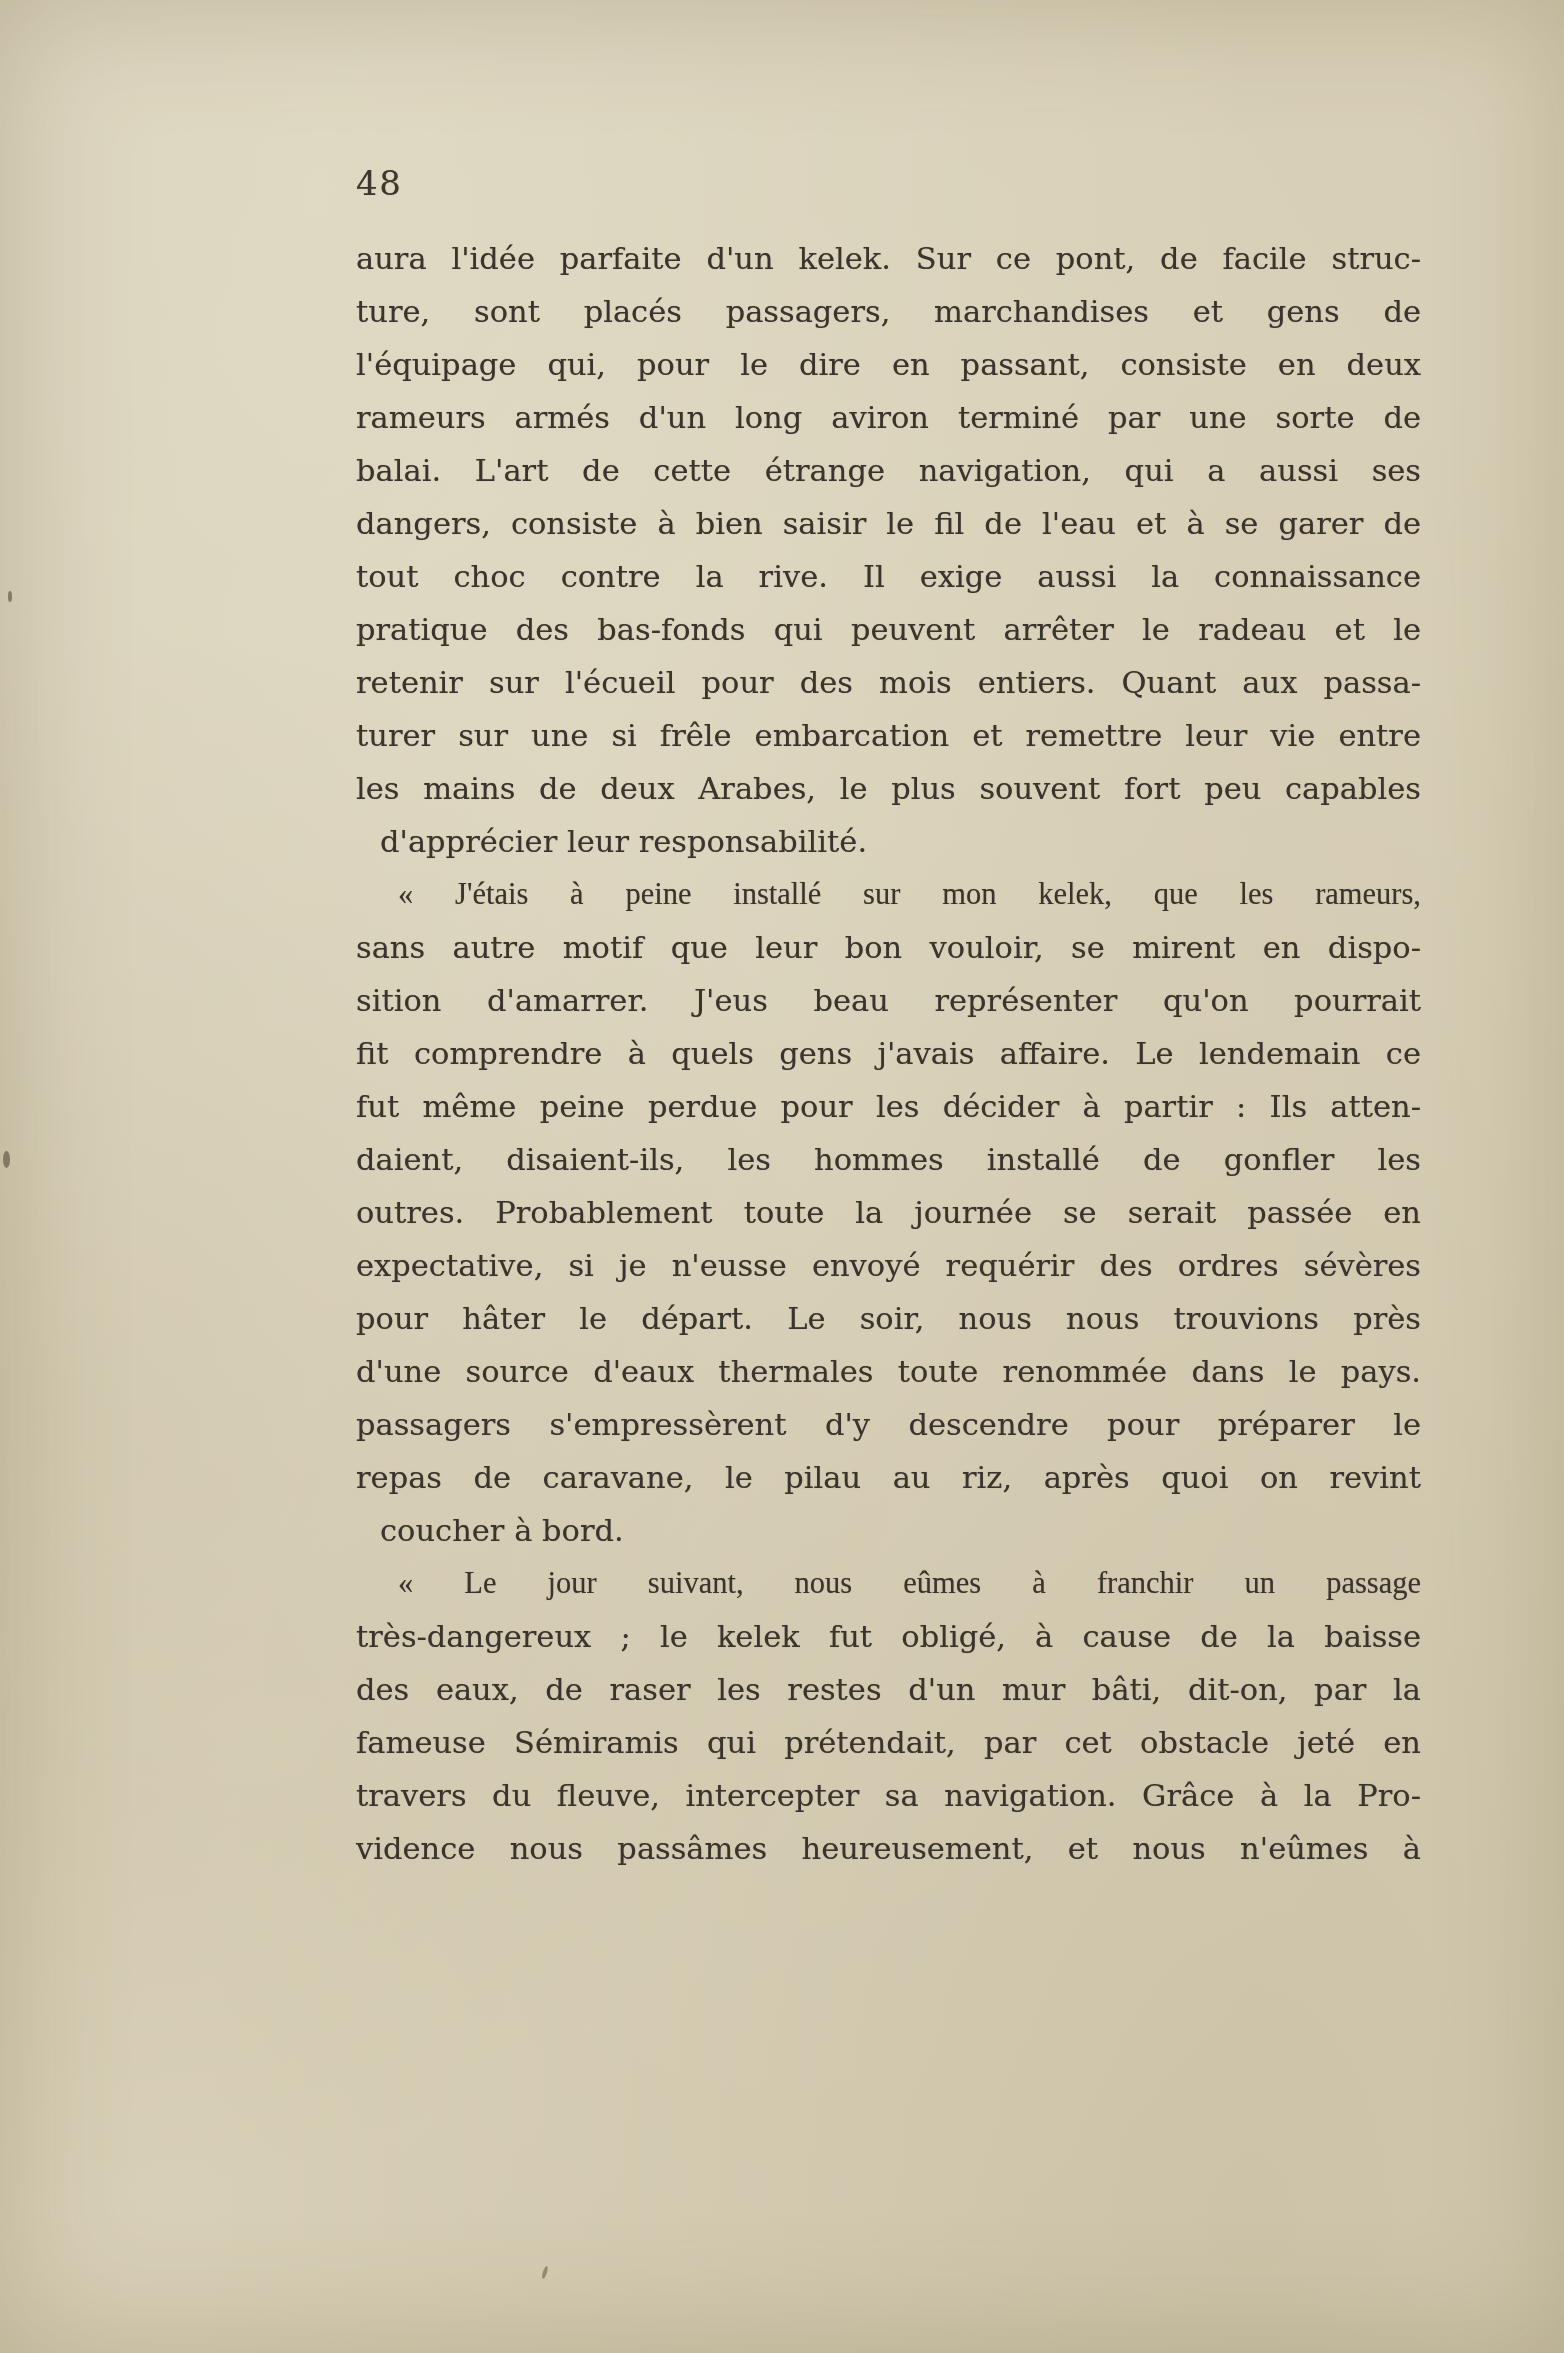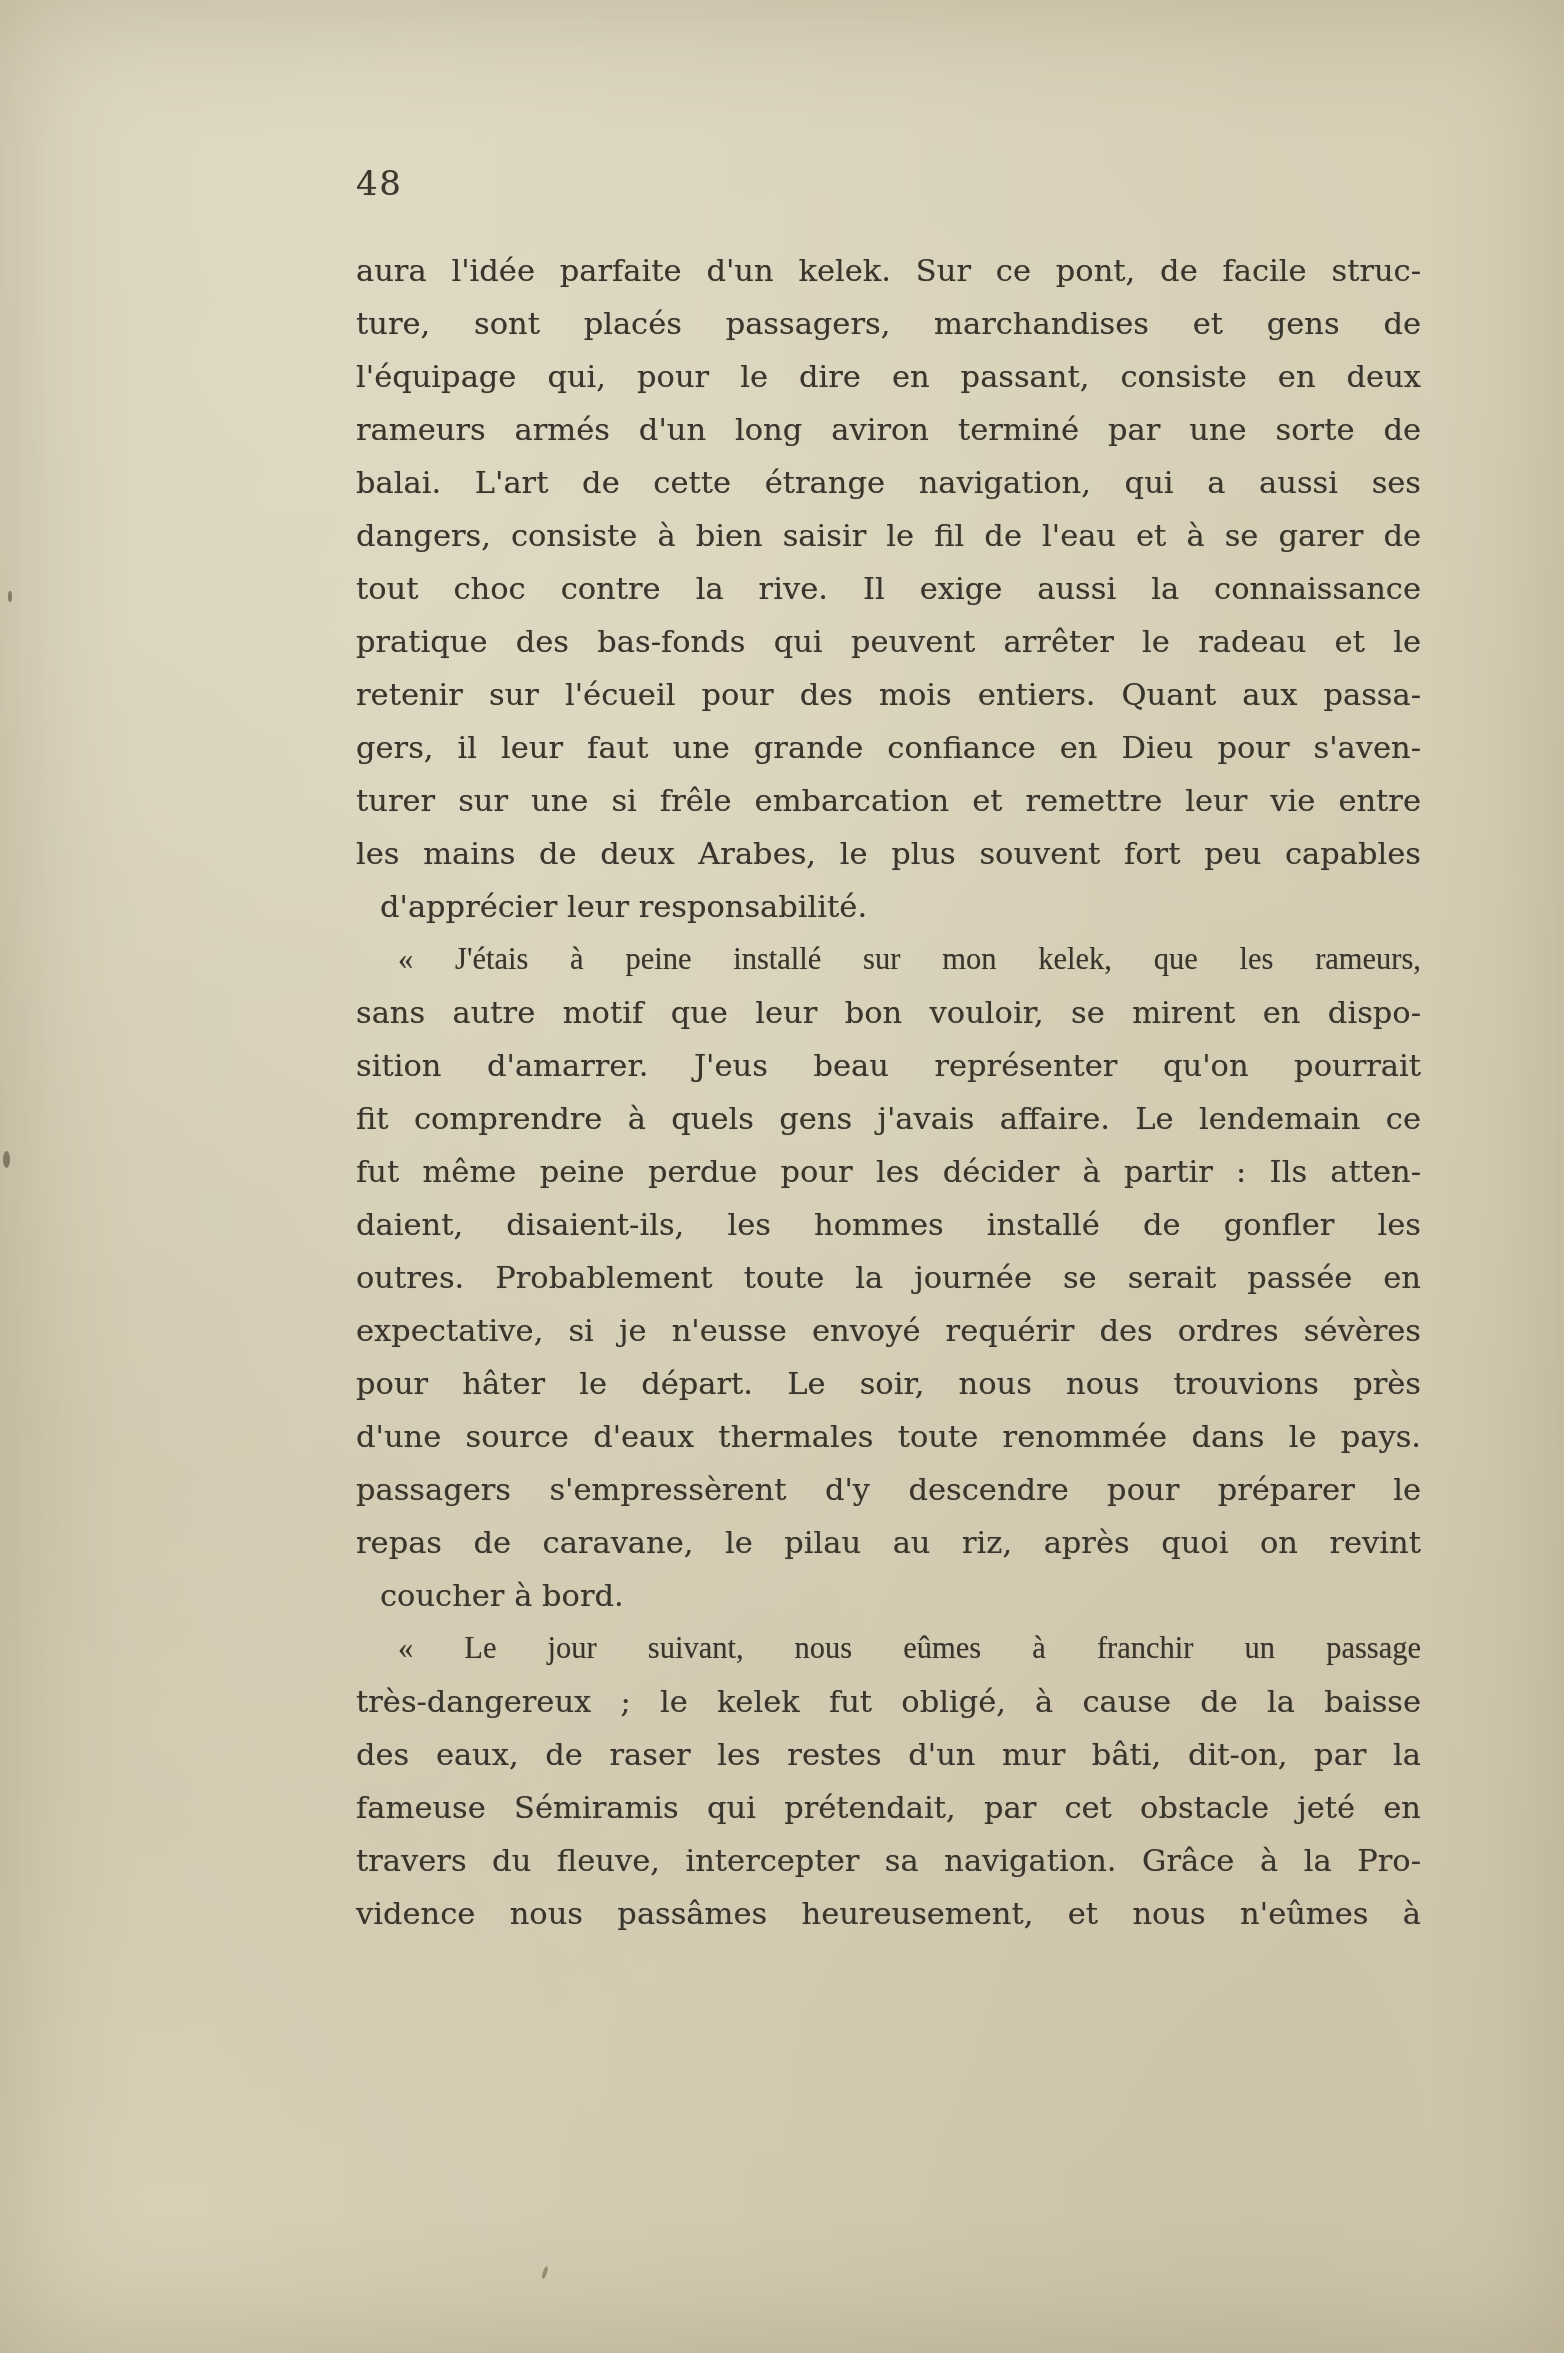--- a/index.html
+++ b/index.html
@@ -29,21 +29,21 @@
     left: 356px;
     width: 1065px;
     text-align: left;
     font-size: 34px;
     letter-spacing: 1.6px;
     color: #3c382e;
     text-shadow: 0 0 0.8px rgba(57,53,44,0.45);
   }
   .text-block {
     position: absolute;
-    top: 244px;
+    top: 232px;
     left: 356px;
     width: 1065px;
     font-size: 30.5px;
     line-height: 53px;
     text-shadow: 0 0 0.8px rgba(57,53,44,0.40);
   }
   .paragraph { margin: 0; }
   .line {
     text-align: justify;
     text-align-last: justify;
@@ -70,21 +70,20 @@
       <div class="paragraph">
         <div class="line">aura l'idée parfaite d'un kelek. Sur ce pont, de facile struc-</div>
         <div class="line">ture, sont placés passagers, marchandises et gens de</div>
         <div class="line">l'équipage qui, pour le dire en passant, consiste en deux</div>
         <div class="line">rameurs armés d'un long aviron terminé par une sorte de</div>
         <div class="line">balai. L'art de cette étrange navigation, qui a aussi ses</div>
         <div class="line">dangers, consiste à bien saisir le fil de l'eau et à se garer de</div>
         <div class="line">tout choc contre la rive. Il exige aussi la connaissance</div>
         <div class="line">pratique des bas-fonds qui peuvent arrêter le radeau et le</div>
         <div class="line">retenir sur l'écueil pour des mois entiers. Quant aux passa-</div>
-        <div class="line">gers, il leur faut une grande confiance en Dieu pour s'aven-</div>
         <div class="line">turer sur une si frêle embarcation et remettre leur vie entre</div>
         <div class="line">les mains de deux Arabes, le plus souvent fort peu capables</div>
         <div class="line last">d'apprécier leur responsabilité.</div>
       </div>
       <div class="paragraph">
         <div class="line indent">« J'étais à peine installé sur mon kelek, que les rameurs,</div>
         <div class="line">sans autre motif que leur bon vouloir, se mirent en dispo-</div>
         <div class="line">sition d'amarrer. J'eus beau représenter qu'on pourrait</div>
         <div class="line">fit comprendre à quels gens j'avais affaire. Le lendemain ce</div>
         <div class="line">fut même peine perdue pour les décider à partir : Ils atten-</div>

